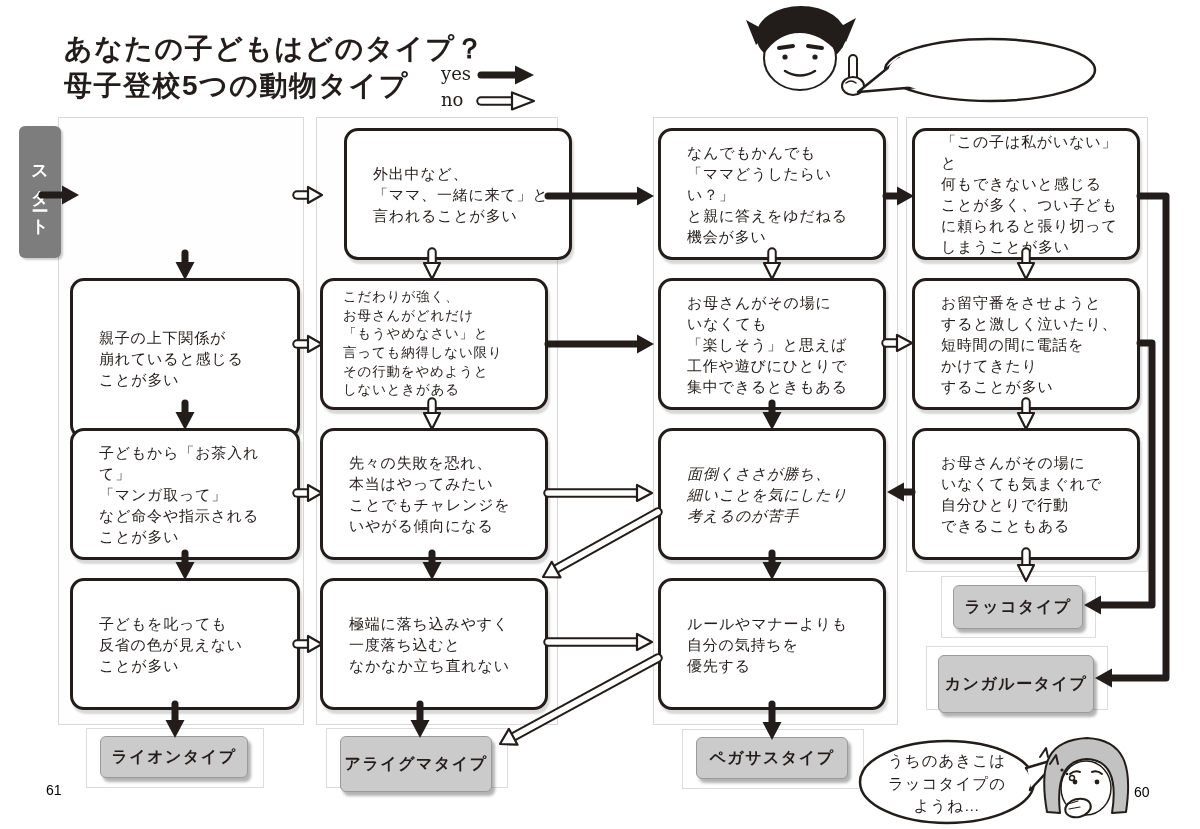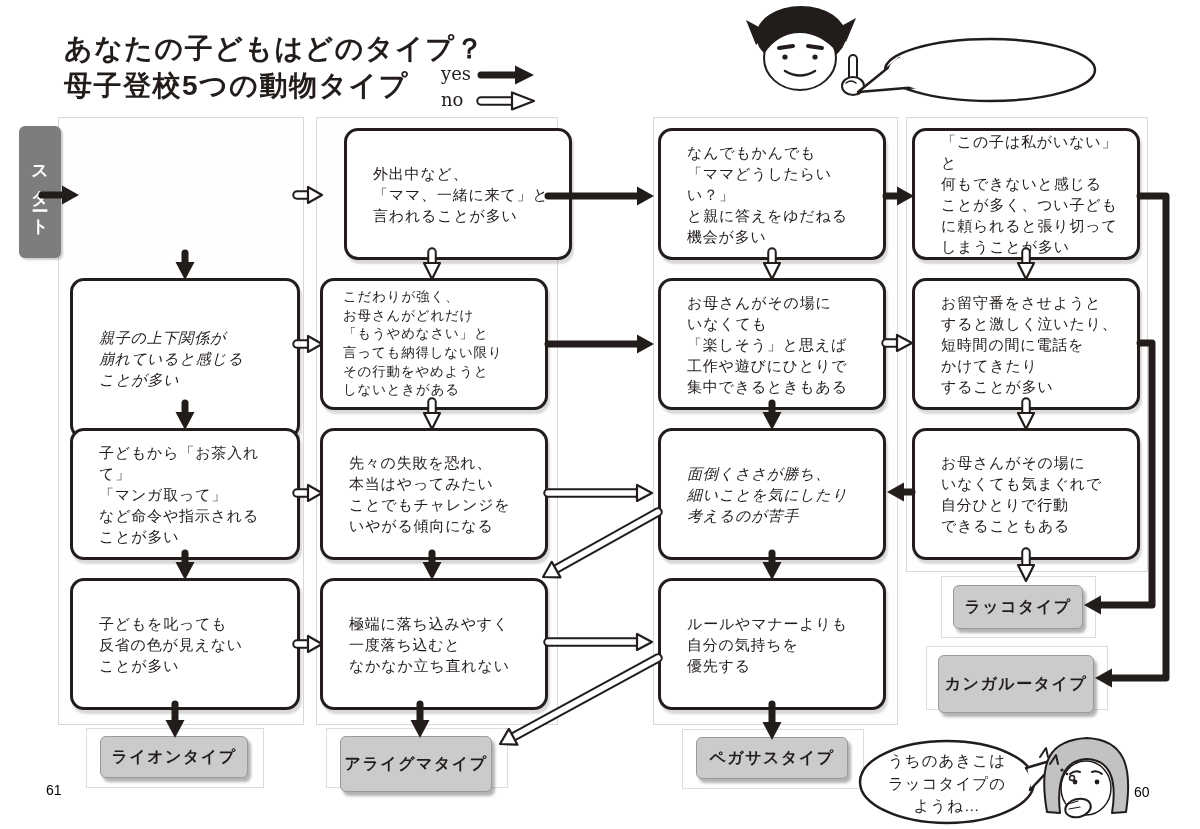--- a/index.html
+++ b/index.html
@@ -40,21 +40,21 @@
   <div class="legend-label" style="left:441px;top:63px;">yes</div>
   <div class="legend-label" style="left:441px;top:89px;">no</div>
 
   <div class="panel" style="left:58px;top:117px;width:244px;height:606px;"></div>
   <div class="panel" style="left:316px;top:117px;width:240px;height:606px;"></div>
   <div class="panel" style="left:653px;top:117px;width:243px;height:606px;"></div>
   <div class="panel" style="left:906px;top:117px;width:240px;height:453px;"></div>
 
   <div class="start-tab">スタート</div>
 
-  <div class="box" style="left:70px;top:278px;width:230px;height:161px;font-style:italic;">親子の上下関係が
+  <div class="box" style="left:70px;top:278px;width:230px;height:161px;">親子の上下関係が
 崩れていると感じる
 ことが多い</div>
   <div class="box" style="left:70px;top:428px;width:230px;height:132px;">子どもから「お茶入れて」
 「マンガ取って」
 など命令や指示される
 ことが多い</div>
   <div class="box" style="left:70px;top:578px;width:230px;height:132px;">子どもを叱っても
 反省の色が見えない
 ことが多い</div>
 

